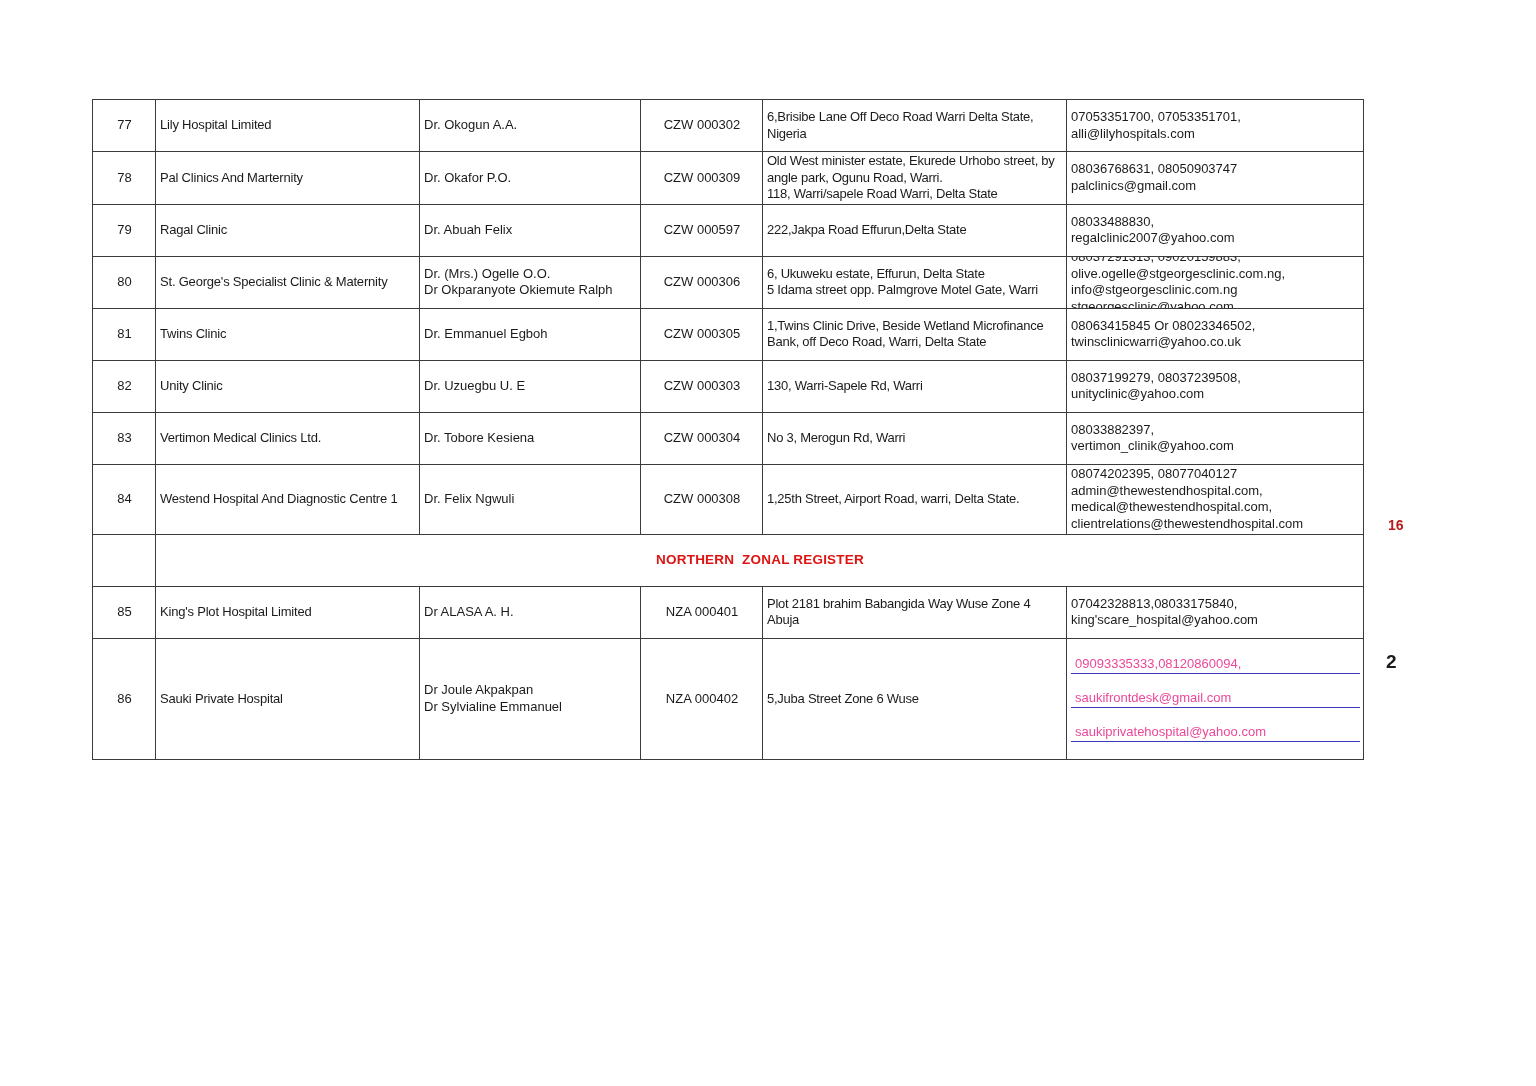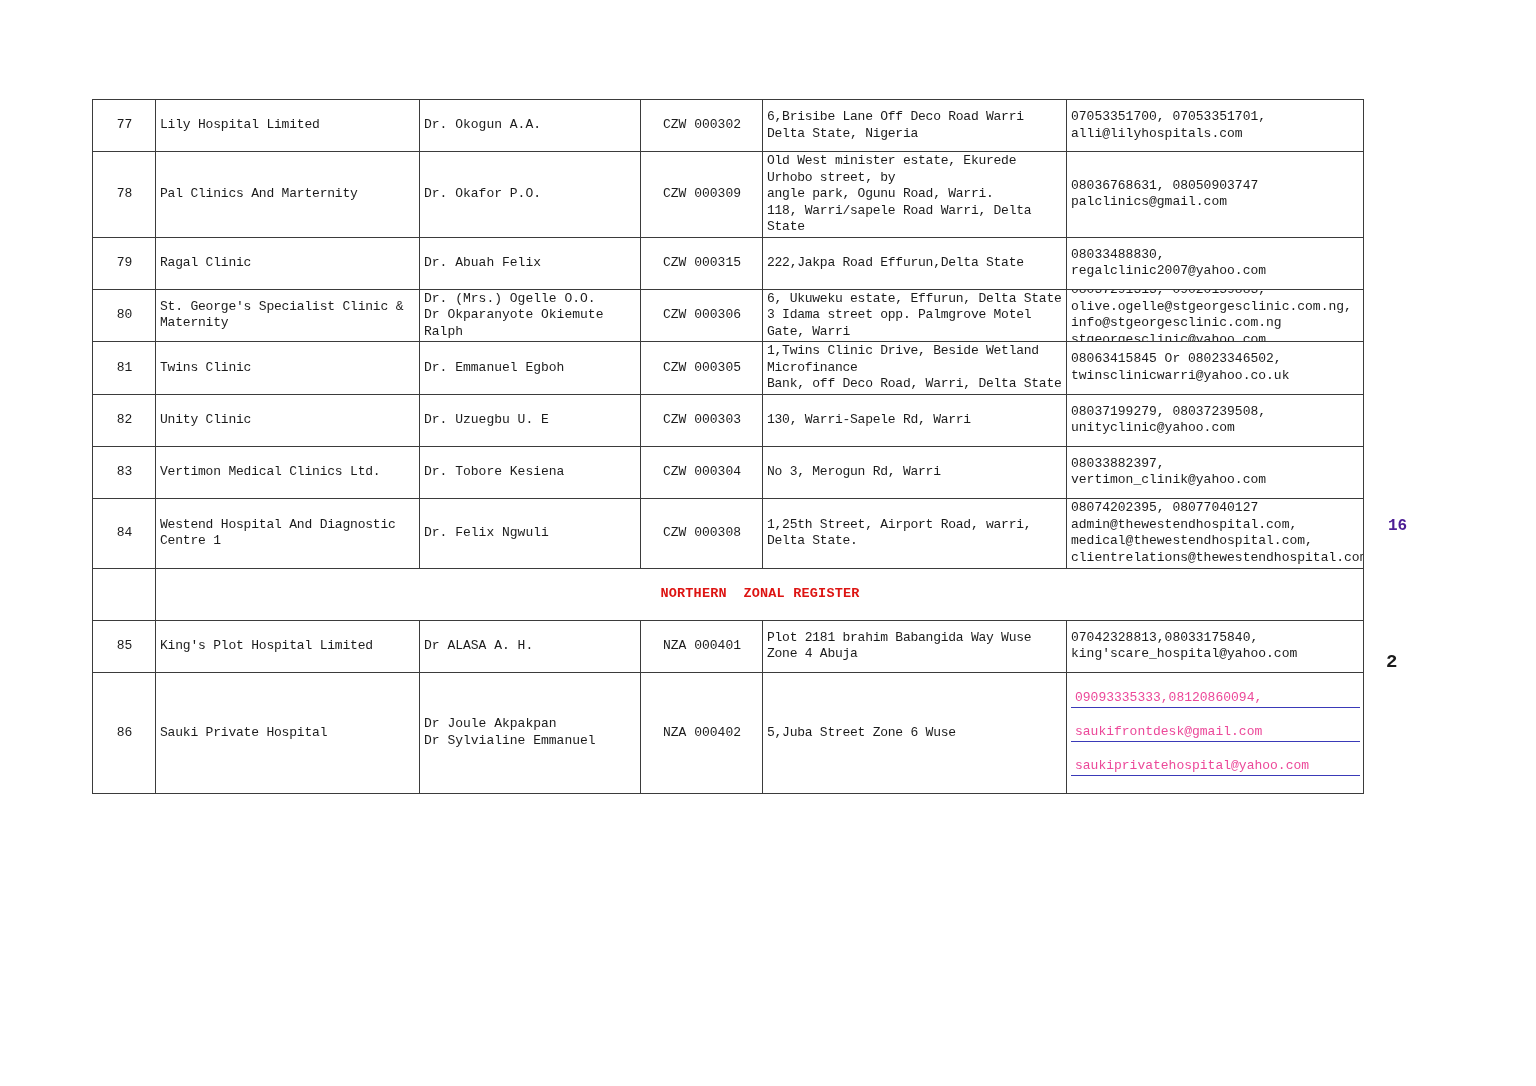--- a/index.html
+++ b/index.html
@@ -1,18 +1,18 @@
 <!DOCTYPE html>
 <html><head>
 <meta charset="utf-8">
 <style>
   html,body { margin:0; padding:0; background:#ffffff; }
   .page {
     position:relative; width:1536px; height:1086px; background:#ffffff;
-    font-family:Liberation Mono, monospace; color:#1b1b1b; overflow:hidden;
+    font-family:Liberation Sans, sans-serif; color:#1b1b1b; overflow:hidden;
   }
   table.register {
     position:absolute; left:92px; top:99px; width:1271px;
     border-collapse:collapse; table-layout:fixed;
     font-size:13px; line-height:16.5px;
   }
   table.register td {
     border:1.5px solid #3b3b3b;
     padding:1px 3px 1px 4px;
     vertical-align:middle;
@@ -35,21 +35,21 @@
     transform:translateY(-50%); white-space:pre-line;
   }
   
   td.links-cell { padding:0; color:#ec4899; }
   .link-line {
     display:block; padding:0 0 0 4px; line-height:16.6px;
     border-bottom:1.2px solid #3a3ab8; cursor:pointer;
   }
   .mark-16 {
     position:absolute; left:1388px; top:517px;
-    font-size:16px; font-weight:700; color:#4c1d95;
+    font-size:14px; font-weight:700; color:#b91c1c;
   }
   .mark-2 {
     position:absolute; left:1386px; top:651px;
     font-size:19px; font-weight:700; color:#1b1b1b;
   }
 </style>
 </head>
 <body>
 
 <div class="page">
@@ -81,33 +81,33 @@
         <td class="c-addr">Old West minister estate, Ekurede Urhobo street, by
 angle park, Ogunu Road, Warri.
 118, Warri/sapele Road Warri, Delta State</td>
         <td class="c-contact">08036768631, 08050903747
 palclinics@gmail.com</td>
       </tr>
       <tr style="height:52px">
         <td class="c-sn">79</td>
         <td class="c-name">Ragal Clinic</td>
         <td class="c-doc">Dr. Abuah Felix</td>
-        <td class="c-code">CZW 000315</td>
+        <td class="c-code">CZW 000597</td>
         <td class="c-addr">222,Jakpa Road Effurun,Delta State</td>
         <td class="c-contact">08033488830,
 regalclinic2007@yahoo.com</td>
       </tr>
       <tr style="height:52px">
         <td class="c-sn">80</td>
         <td class="c-name">St. George's Specialist Clinic &amp; Maternity</td>
         <td class="c-doc">Dr. (Mrs.) Ogelle O.O.
 Dr Okparanyote Okiemute Ralph</td>
         <td class="c-code">CZW 000306</td>
         <td class="c-addr">6, Ukuweku estate, Effurun, Delta State
-3 Idama street opp. Palmgrove Motel Gate, Warri</td>
+5 Idama street opp. Palmgrove Motel Gate, Warri</td>
         <td class="c-contact clip">
           <div class="clip-inner">08037291313, 09020159883,
 olive.ogelle@stgeorgesclinic.com.ng,
 info@stgeorgesclinic.com.ng
 stgeorgesclinic@yahoo.com</div>
         </td>
       </tr>
       <tr style="height:52px">
         <td class="c-sn">81</td>
         <td class="c-name">Twins Clinic</td>

